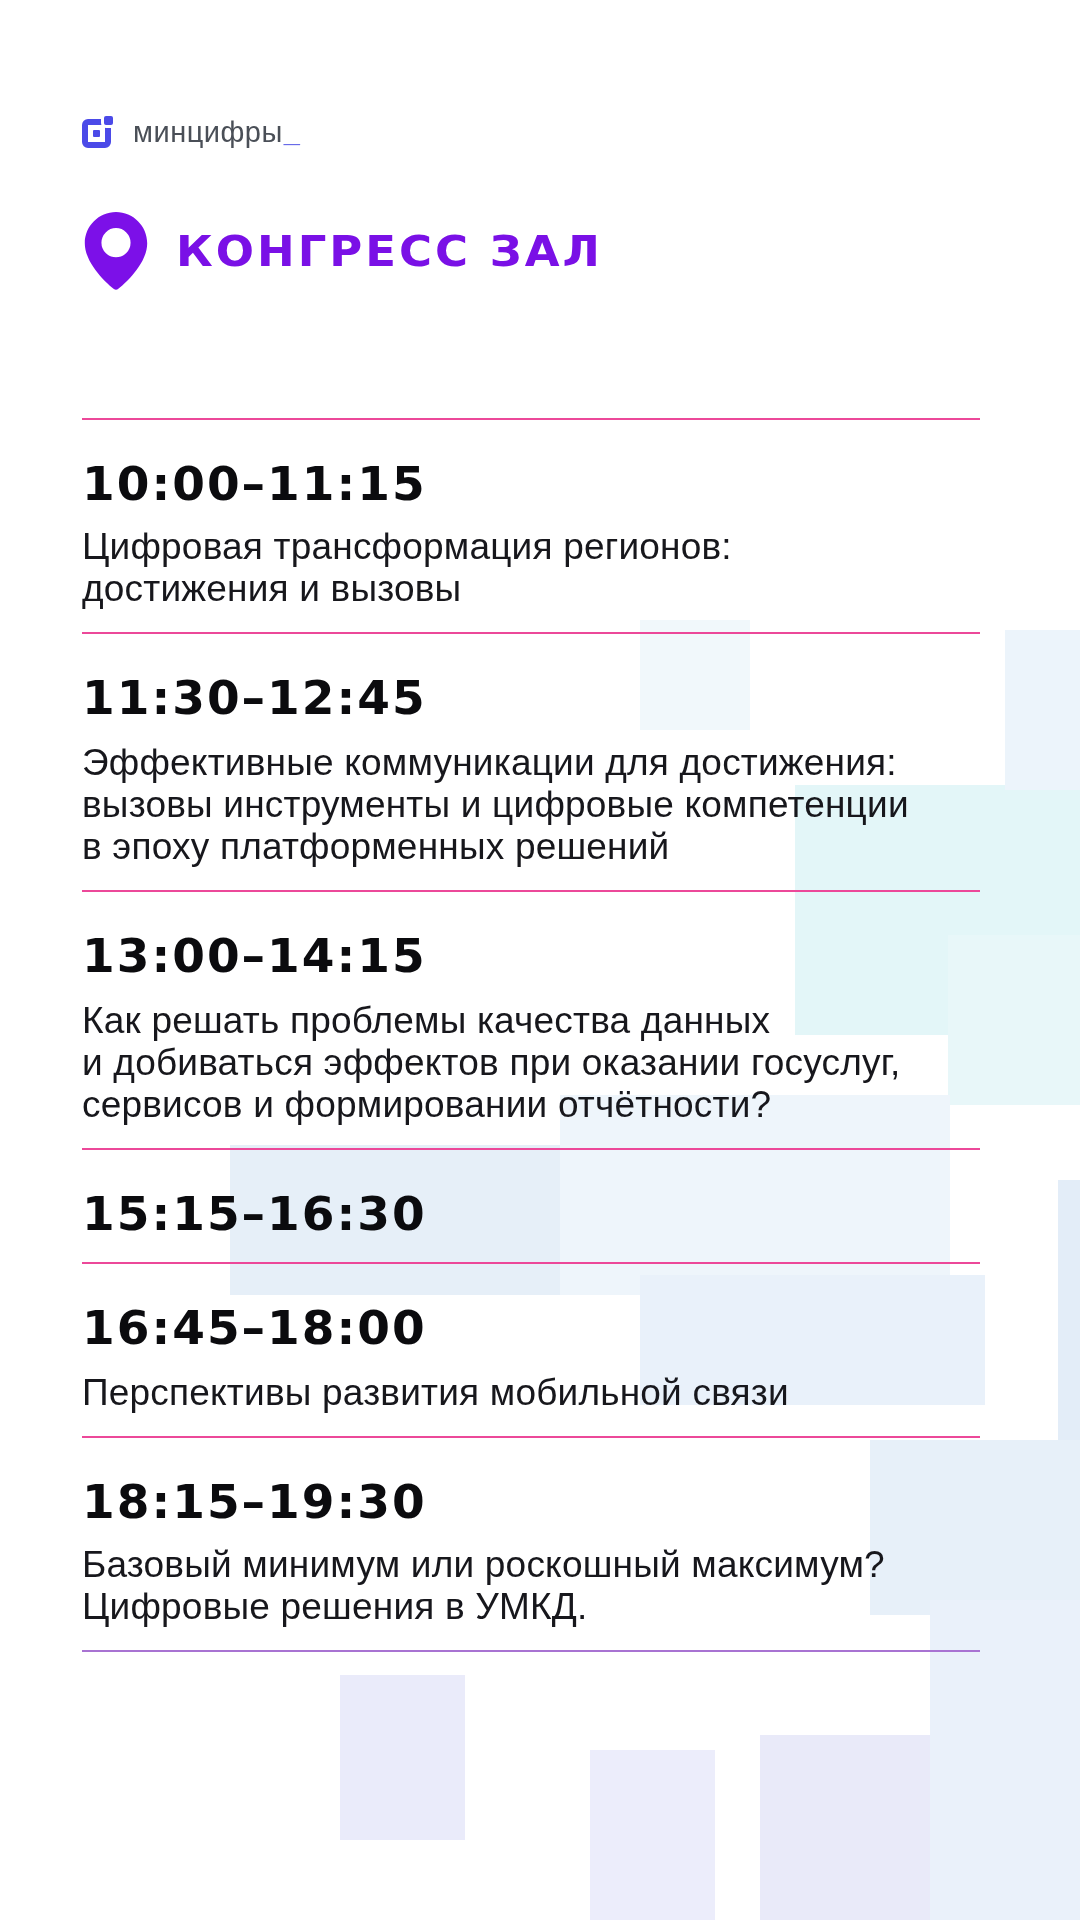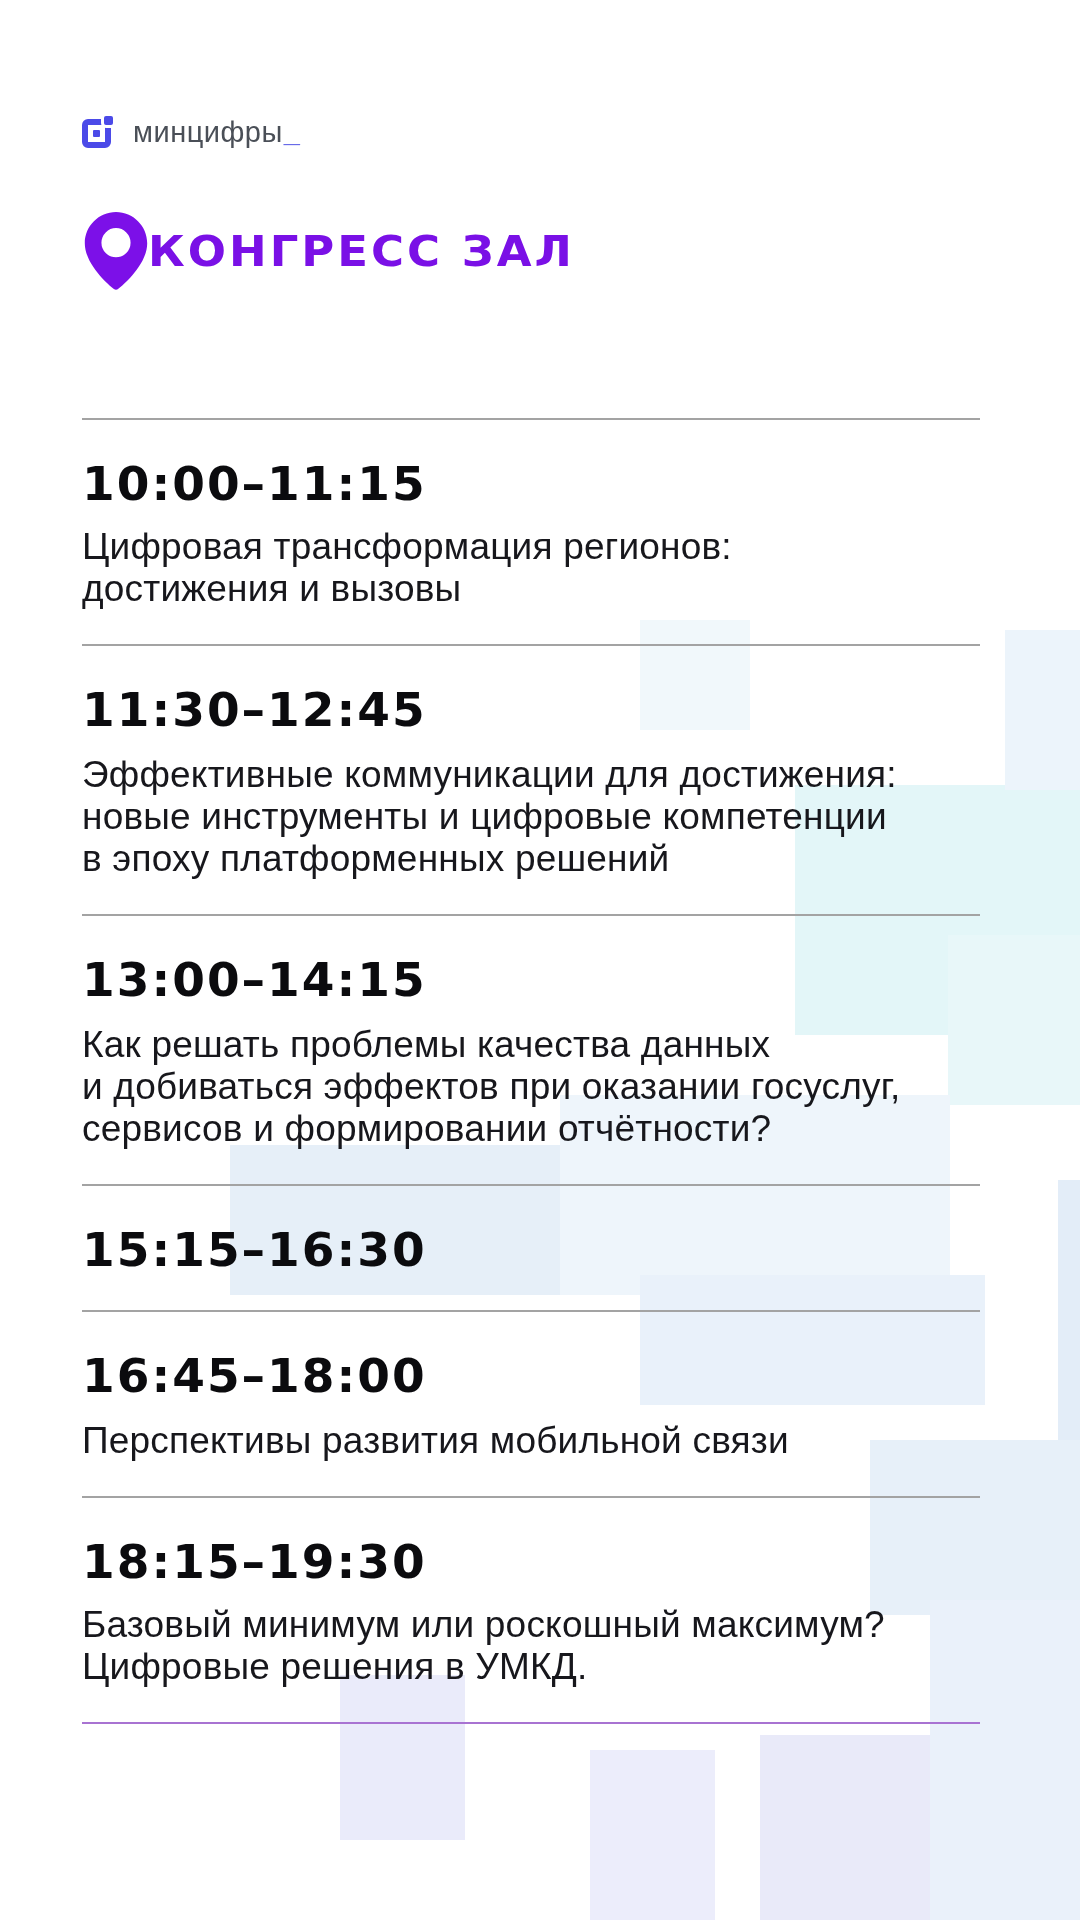--- a/index.html
+++ b/index.html
@@ -45,31 +45,31 @@
     background:#4b4ae8; border-radius:1px;
   }
   .logo-icon .corner {
     position:absolute; right:1px; top:0; width:9px; height:9px;
     background:#4b4ae8; border-radius:2px; box-shadow:0 0 0 3px #ffffff;
   }
   .logo-text { font-size:29px; font-weight:500; color:#4a4f57; letter-spacing:0.5px; }
   .logo-cursor { font-size:29px; font-weight:700; color:#6467e8; margin-left:1px; }
 
   
-  .venue-row { display:flex; align-items:center; margin-top:56px; height:86px; }
+  .venue-row { display:flex; align-items:center; gap:28px; margin-top:56px; height:86px; }
   .pin { width:64px; height:78px; flex:0 0 auto; margin-left:2px; }
   .venue-title {
     font-family:"DejaVu Sans", sans-serif;
     font-size:45px; font-weight:800; letter-spacing:3px;
     color:#7a10e6; transform:scaleY(0.96);
   }
 
   
   .schedule { margin-top:124px; }
-  .session { border-top:2px solid #a3a3a3; padding:38px 0 34px 0; }
+  .session { border-top:2px solid #ec4899; padding:38px 0 22px 0; }
   .session.last { border-bottom:2px solid #a873d2; }
   .time {
     font-family:"DejaVu Sans", sans-serif;
     font-size:47px; font-weight:800; letter-spacing:2px;
     color:#0b0b0e; line-height:52px;
   }
   .desc { margin-top:18px; font-size:37px; line-height:42px; color:#17171c; letter-spacing:0.2px; }
   .desc div { min-height:42px; }
   .s1 .desc, .s6 .desc { margin-top:16px; }
 </style>
@@ -120,21 +120,21 @@
         <div class="desc">
           <div>Цифровая трансформация регионов:</div>
           <div>достижения и вызовы</div>
         </div>
       </section>
 
       <section class="session s2">
         <div class="time">11:30–12:45</div>
         <div class="desc">
           <div>Эффективные коммуникации для достижения:</div>
-          <div>новые инструменты и цифровые компетенции</div>
+          <div>вызовы инструменты и цифровые компетенции</div>
           <div>в эпоху платформенных решений</div>
         </div>
       </section>
 
       <section class="session s3">
         <div class="time">13:00–14:15</div>
         <div class="desc">
           <div>Как решать проблемы качества данных</div>
           <div>и добиваться эффектов при оказании госуслуг,</div>
           <div>сервисов и формировании отчётности?</div>

